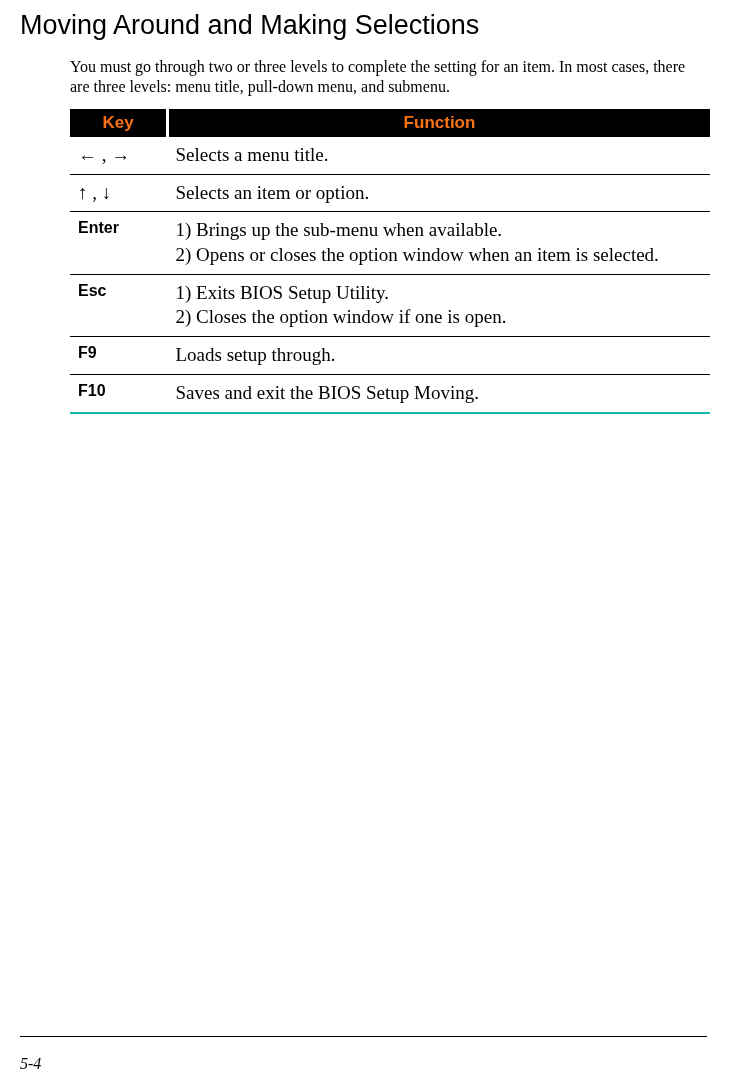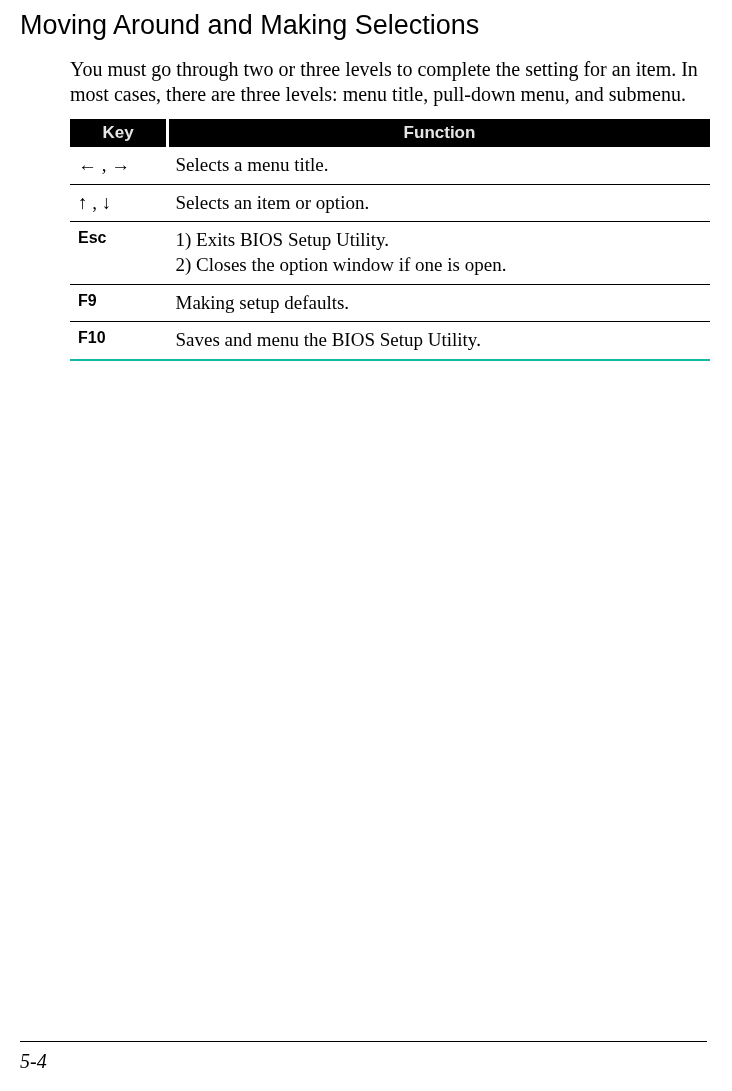--- a/index.html
+++ b/index.html
@@ -17,33 +17,33 @@
     box-sizing: border-box;
     height: 1044px;
   }
   .heading {
     font-family: Arial, Helvetica, sans-serif;
     font-size: 27px;
     font-weight: 400;
     margin: 0 0 16px 0;
   }
   .body-text {
-    font-size: 20px;
+    font-size: 16px;
     margin: 0 0 12px 50px;
     line-height: 1.25;
   }
   table.key-table {
     border-collapse: collapse;
     margin-left: 50px;
     width: 640px;
     font-size: 19px;
   }
   table.key-table thead th {
     background: #000;
-    color: #e5e5e5;
+    color: #f97316;
     font-family: Arial, Helvetica, sans-serif;
     font-weight: bold;
     font-size: 17px;
     text-align: center;
     padding: 4px 8px;
   }
   table.key-table thead th.key-col {
     width: 80px;
     border-right: 3px solid #fff;
   }
@@ -66,23 +66,23 @@
     font-family: "Times New Roman", Times, serif;
     font-weight: normal;
     font-size: 19px;
   }
   .footer {
     position: absolute;
     bottom: 18px;
     left: 20px;
     right: 25px;
     border-top: 1px solid #000;
-    padding-top: 8px;
+    padding-top: 18px;
     font-style: italic;
-    font-size: 20px;
+    font-size: 16px;
     display: flex;
     justify-content: space-between;
   }
 </style>
 </head>
 <body>
 
 <div class="page">
   <h1 class="heading">Moving Around and Making Selections</h1>
 
@@ -98,30 +98,34 @@
     <tbody id="table-body">
         <tr>
           <td class="key-cell arrows">← , →</td>
           <td>Selects a menu title.</td>
         </tr>
         <tr>
           <td class="key-cell arrows">↑ , ↓</td>
           <td>Selects an item or option.</td>
         </tr>
         <tr>
+          <td class="key-cell">Enter</td>
+          <td>1) Brings up the sub-menu when available.<br>2) Opens or closes the option window when an item is selected.</td>
+        </tr>
+        <tr>
           <td class="key-cell">Esc</td>
           <td>1) Exits BIOS Setup Utility.<br>2) Closes the option window if one is open.</td>
         </tr>
         <tr>
           <td class="key-cell">F9</td>
-          <td>Making setup defaults.</td>
+          <td>Loads setup through.</td>
         </tr>
         <tr>
           <td class="key-cell">F10</td>
-          <td>Saves and menu the BIOS Setup Utility.</td>
+          <td>Saves and exit the BIOS Setup Moving.</td>
         </tr>
       </tbody>
   </table>
 </div>
 
 <div class="footer">
   <span>5-4</span>
 </div>
 
 </body></html>

